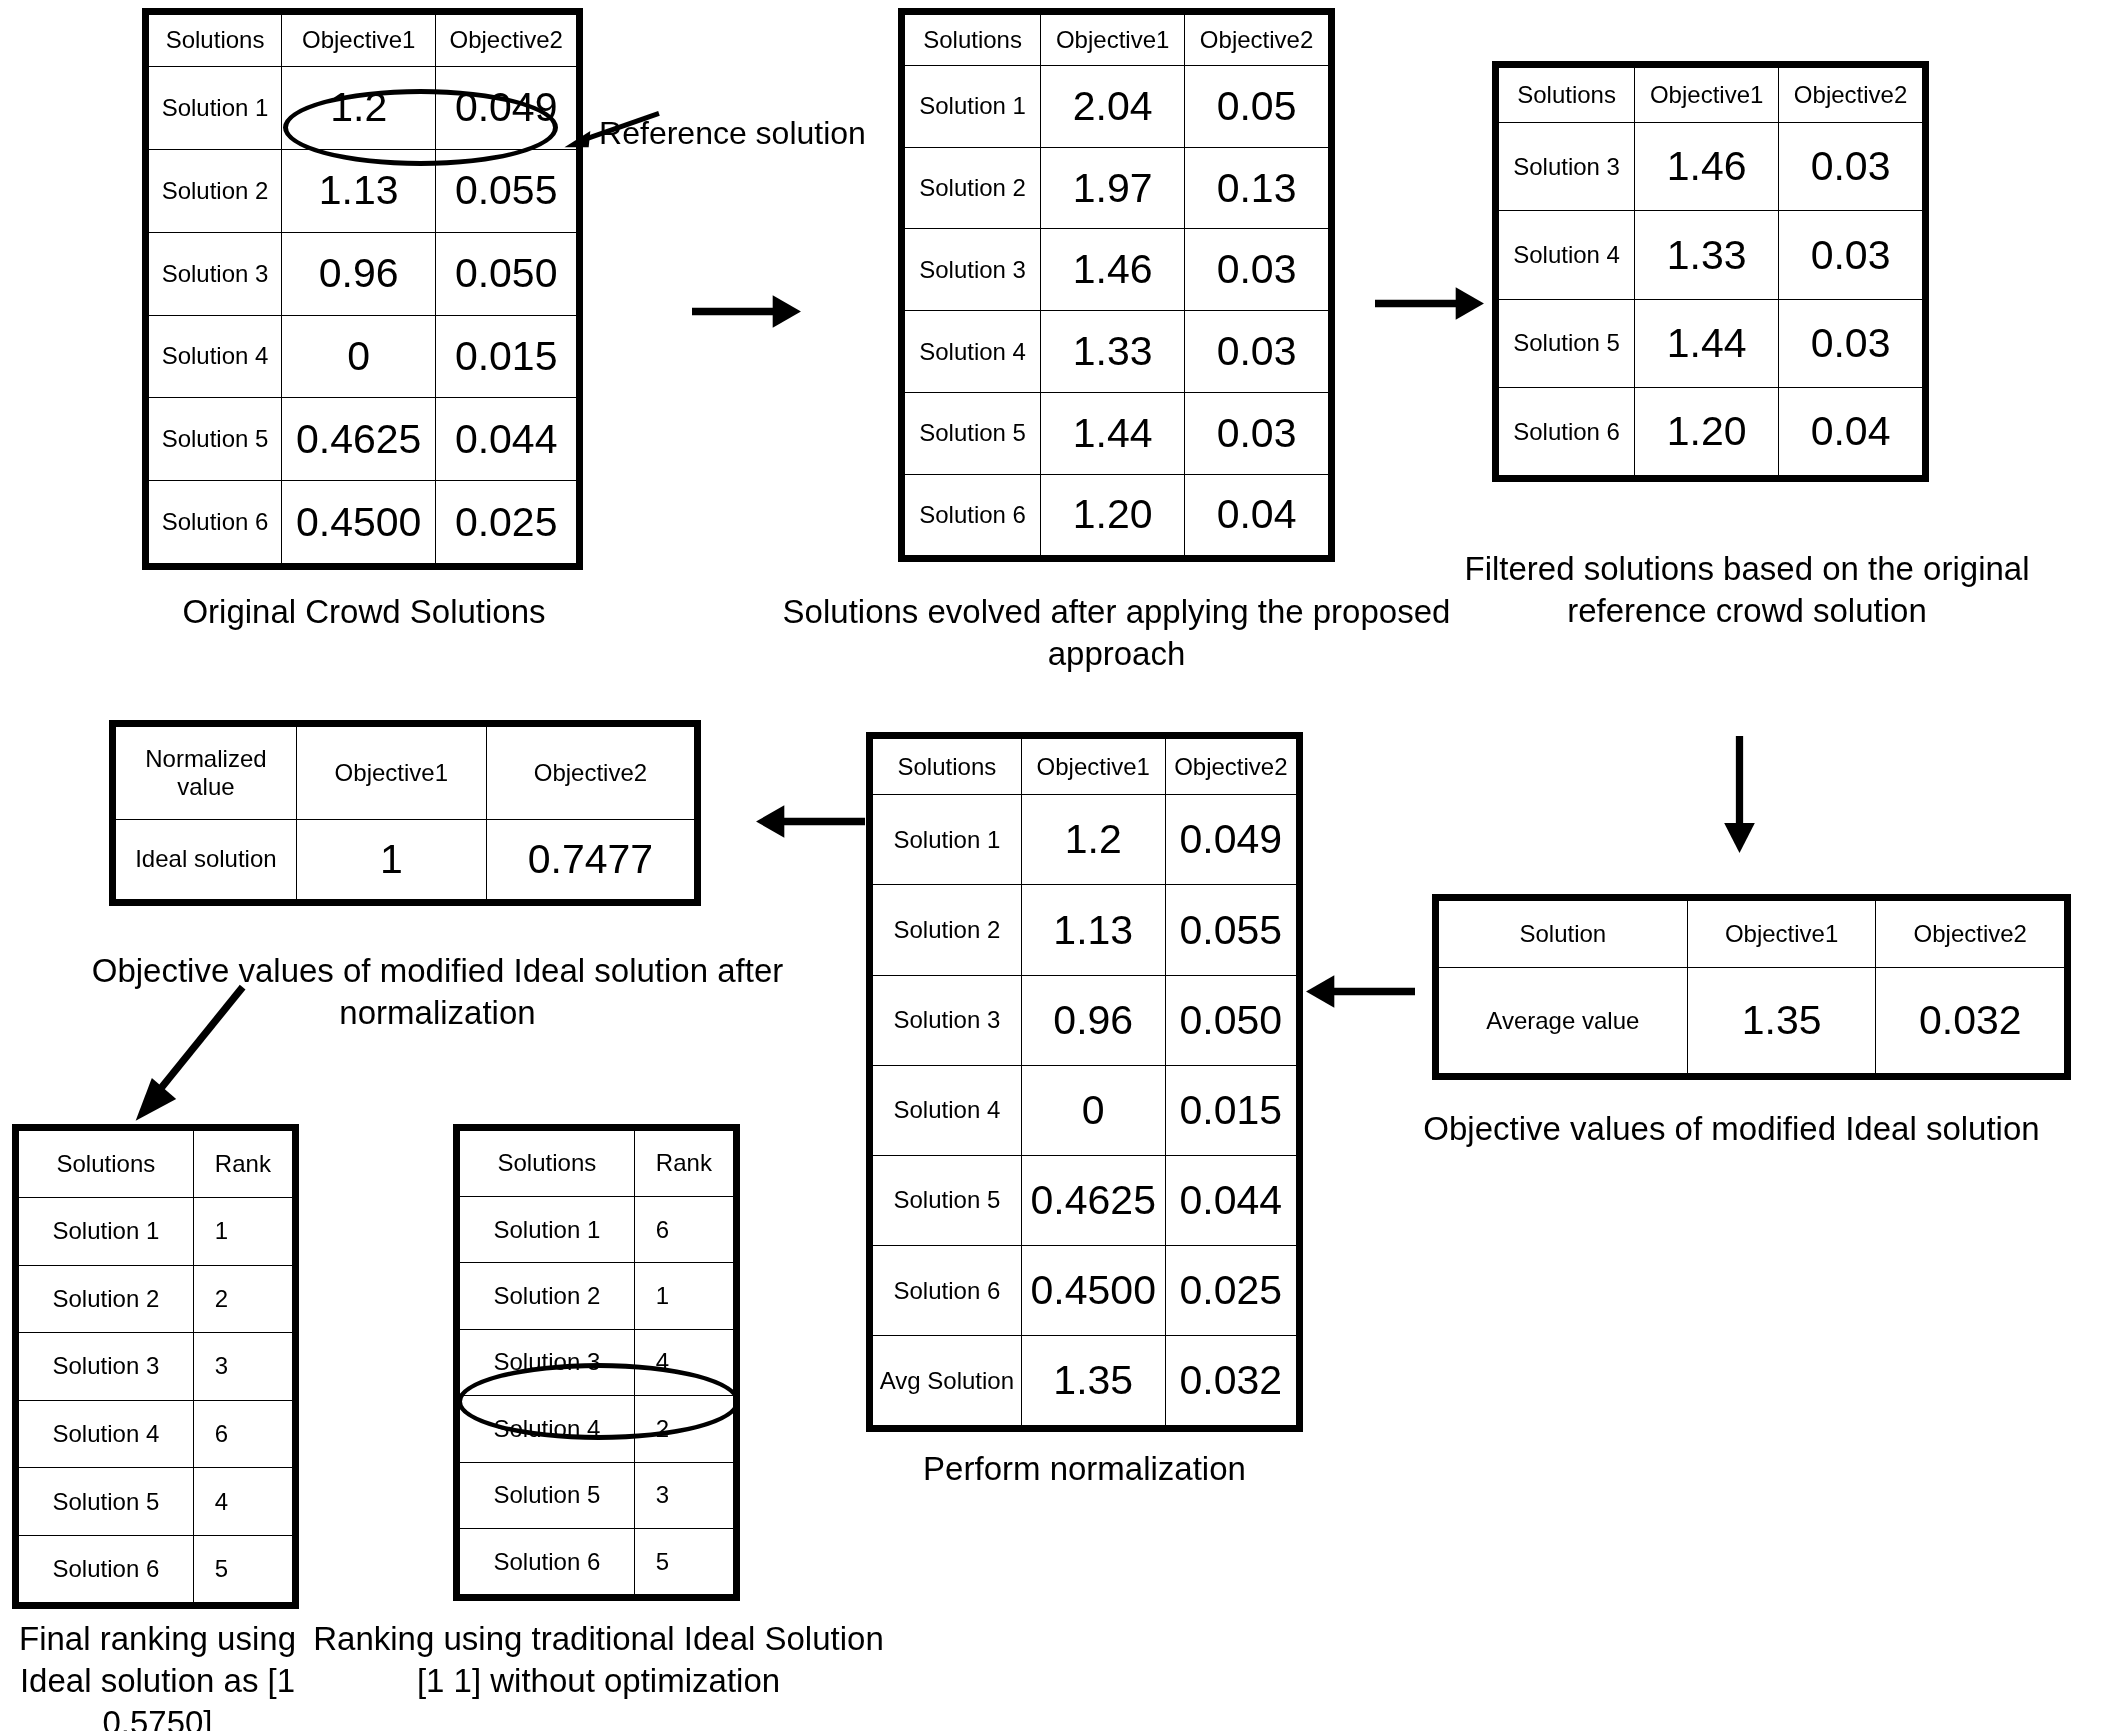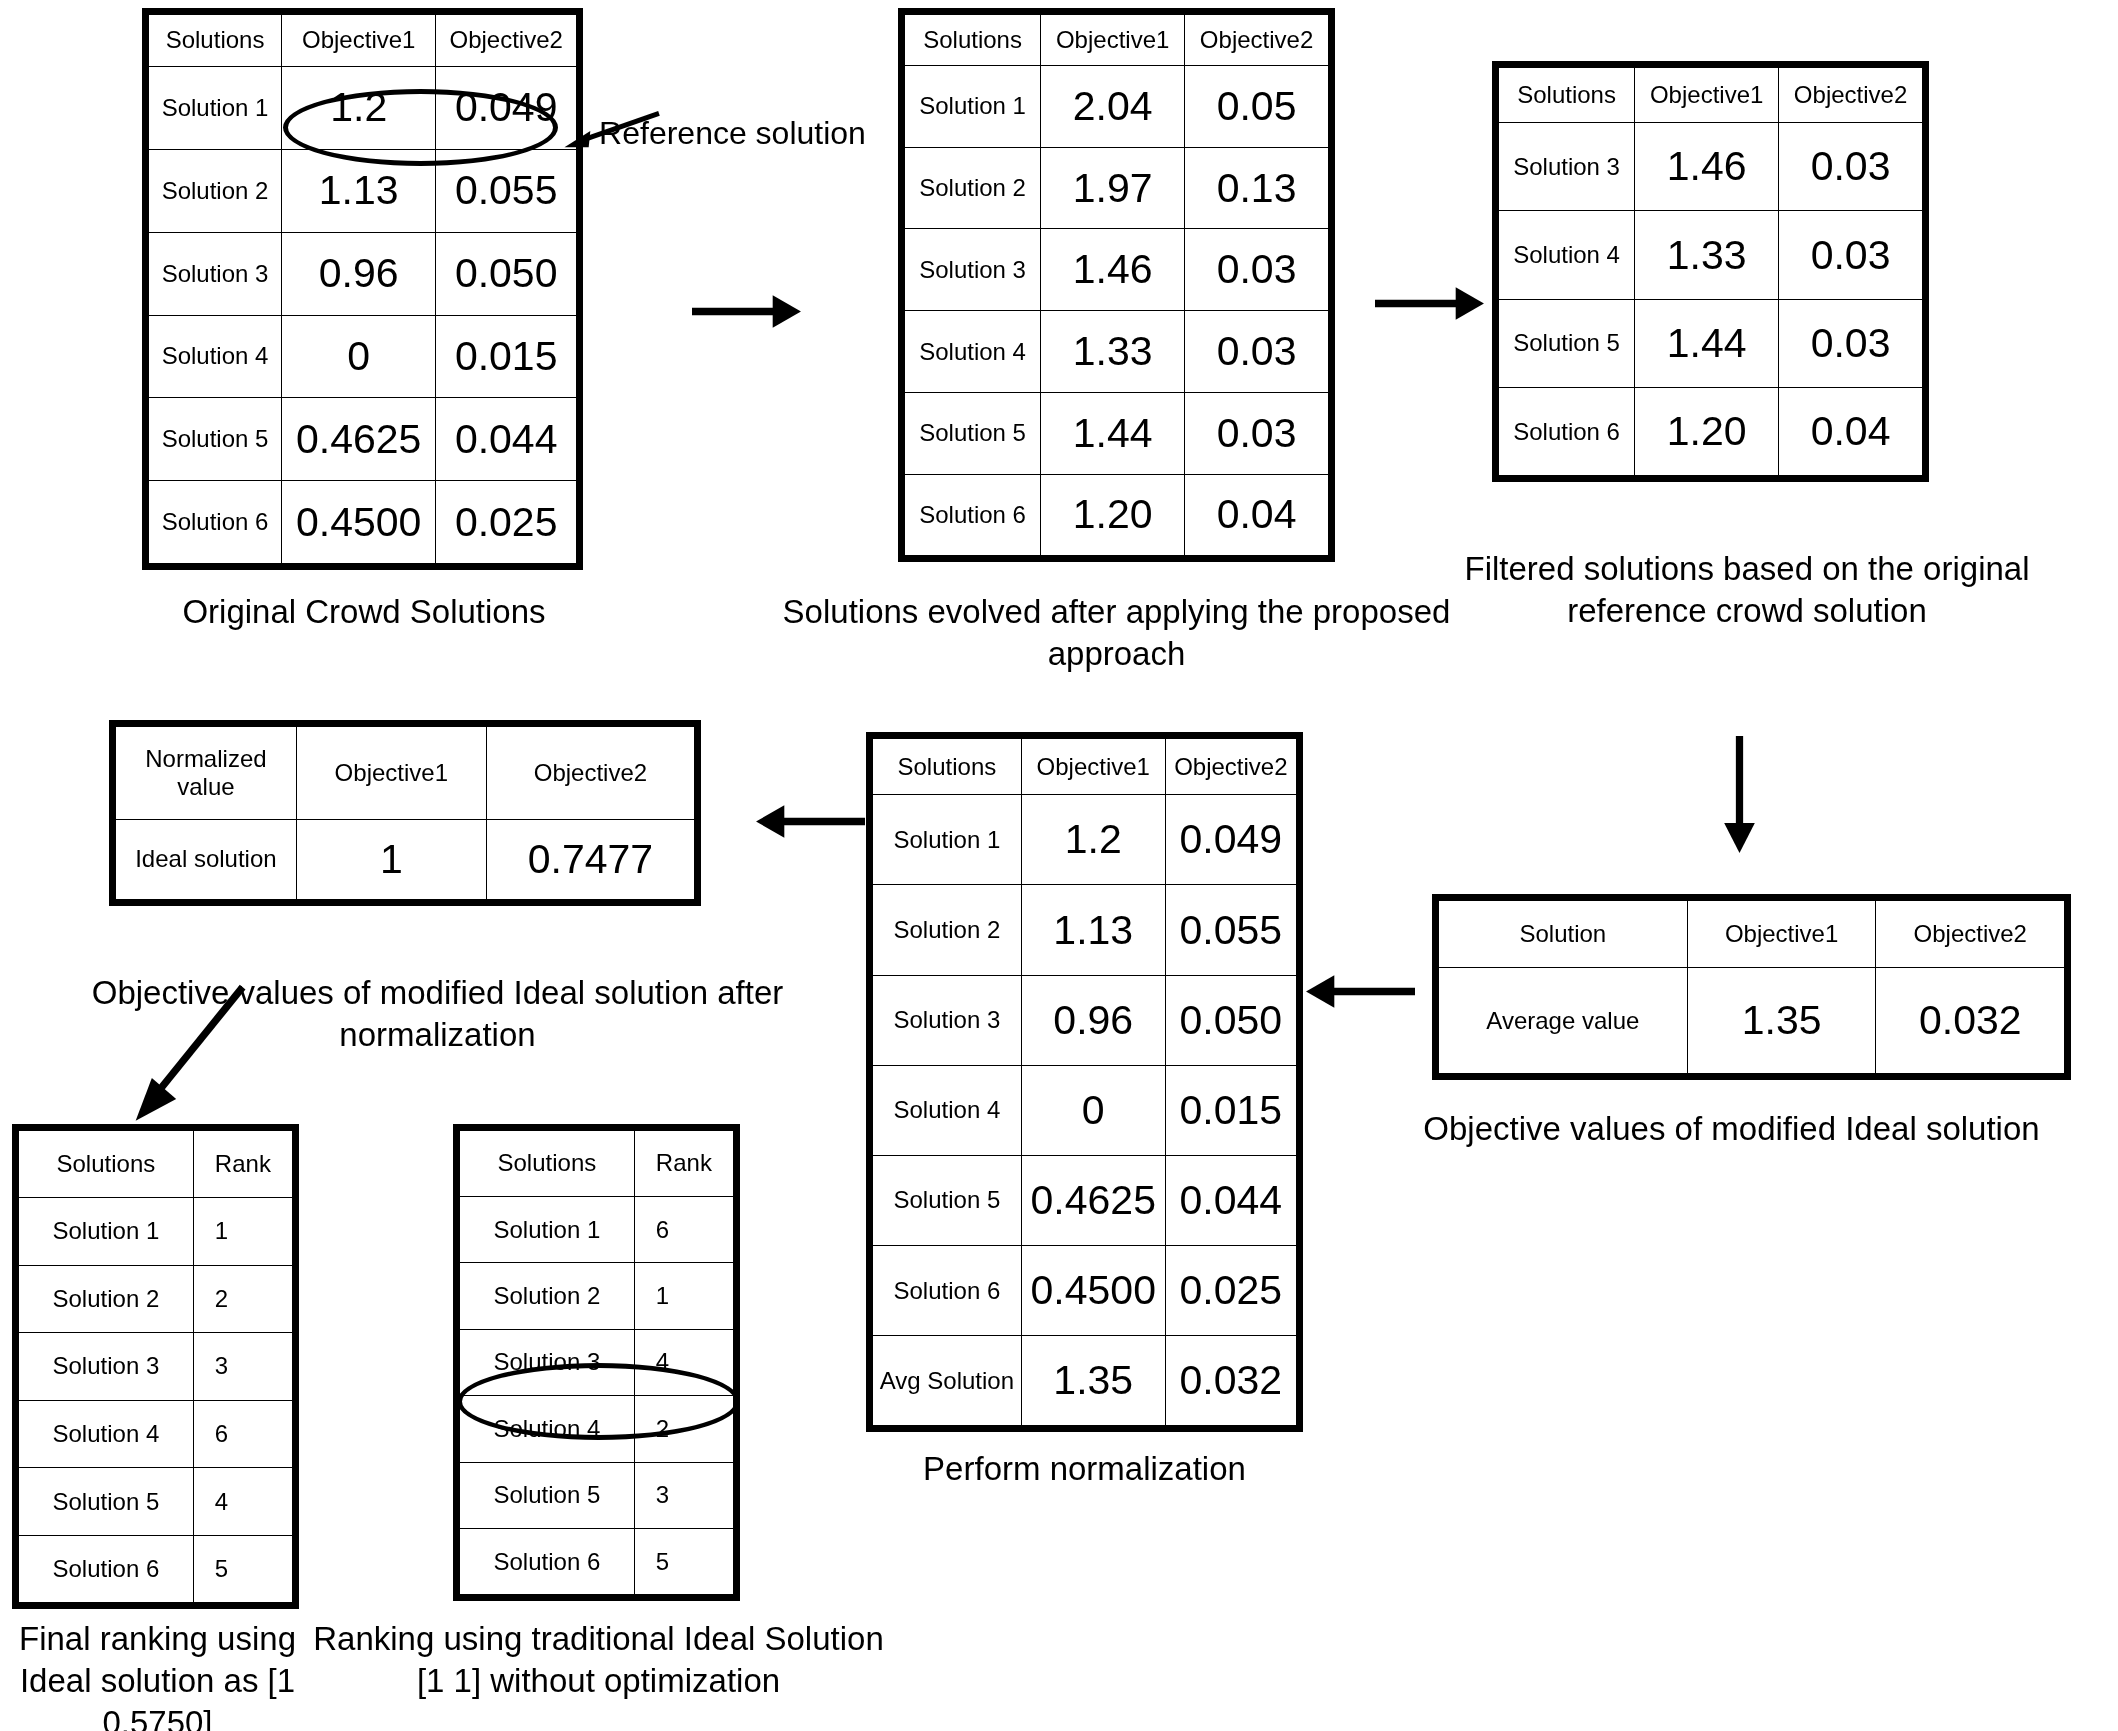--- a/index.html
+++ b/index.html
@@ -310,21 +310,21 @@
         <td>Objective2</td>
       </tr>
       <tr>
         <td class="cellname">Ideal solution</td>
         <td class="cellval">1</td>
         <td class="cellval">0.7477</td>
       </tr>
     </tbody>
       </table>
   </div>
-  <div class="caption" style="left:49px; top:972px; width:777px;">Objective values of modified Ideal solution after normalization</div>
+  <div class="caption" style="left:49px; top:950px; width:777px;">Objective values of modified Ideal solution after normalization</div>
 
   <svg class="arrow" style="left:121px; top:979px;" width="146" height="154" viewBox="0 0 180 190">
     <line x1="150" y1="10" x2="45" y2="140" stroke="#000" stroke-width="9"></line>
     <polygon points="18,175 38,122 68,148" fill="#000"></polygon>
   </svg>
 
   <div class="tbl-block bold-cell" style="left:12px; top:1124px; width:287px; height:485px;">
     <table class="grid">
       <tbody>
           <tr>

